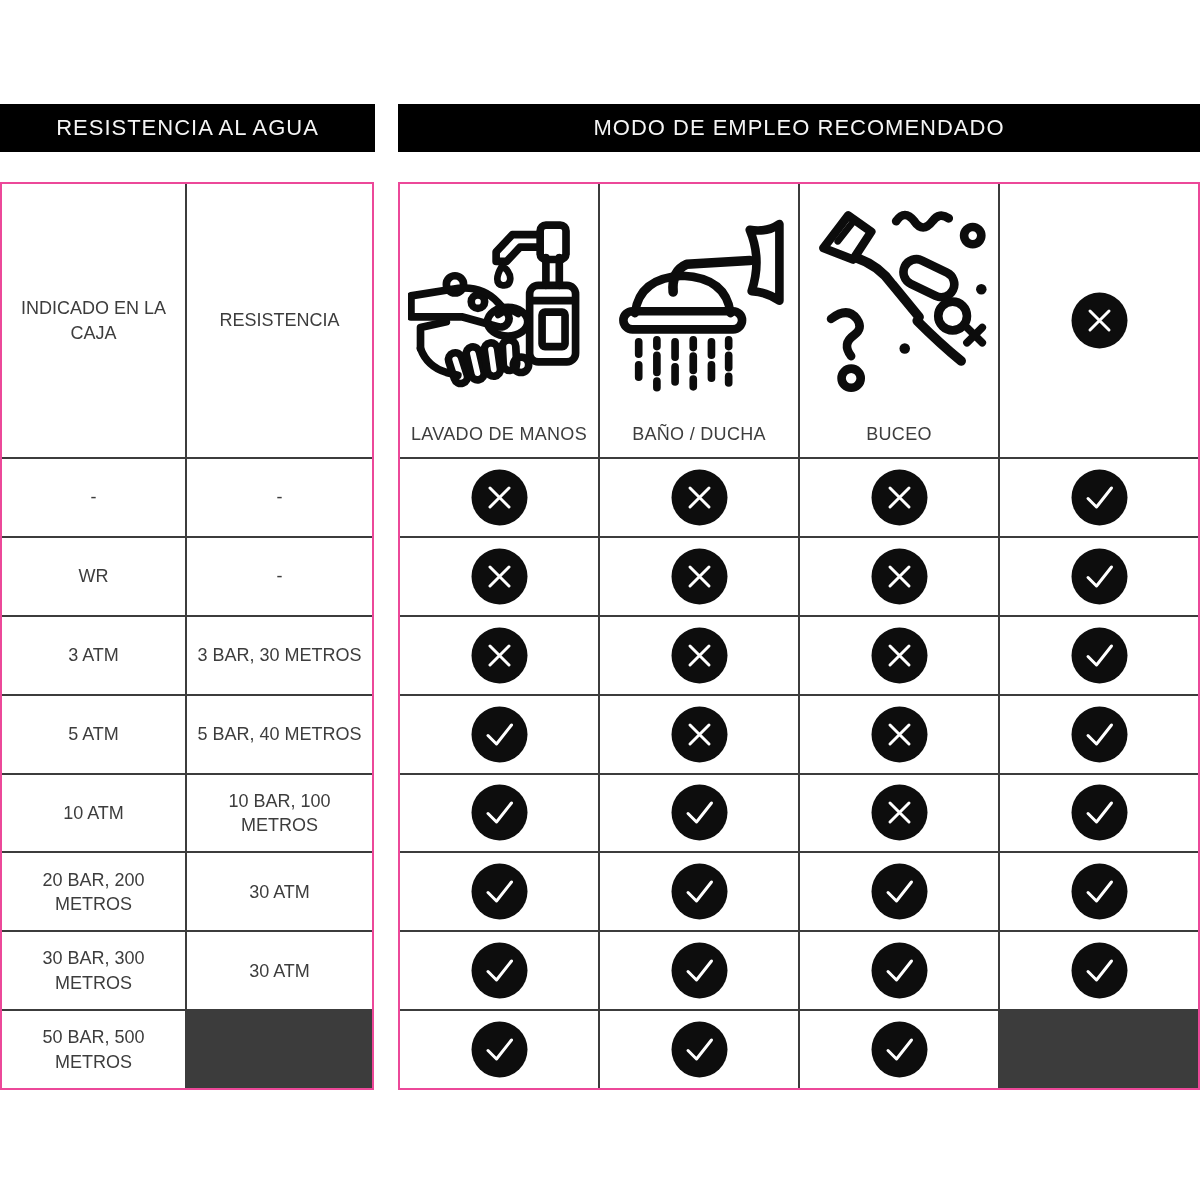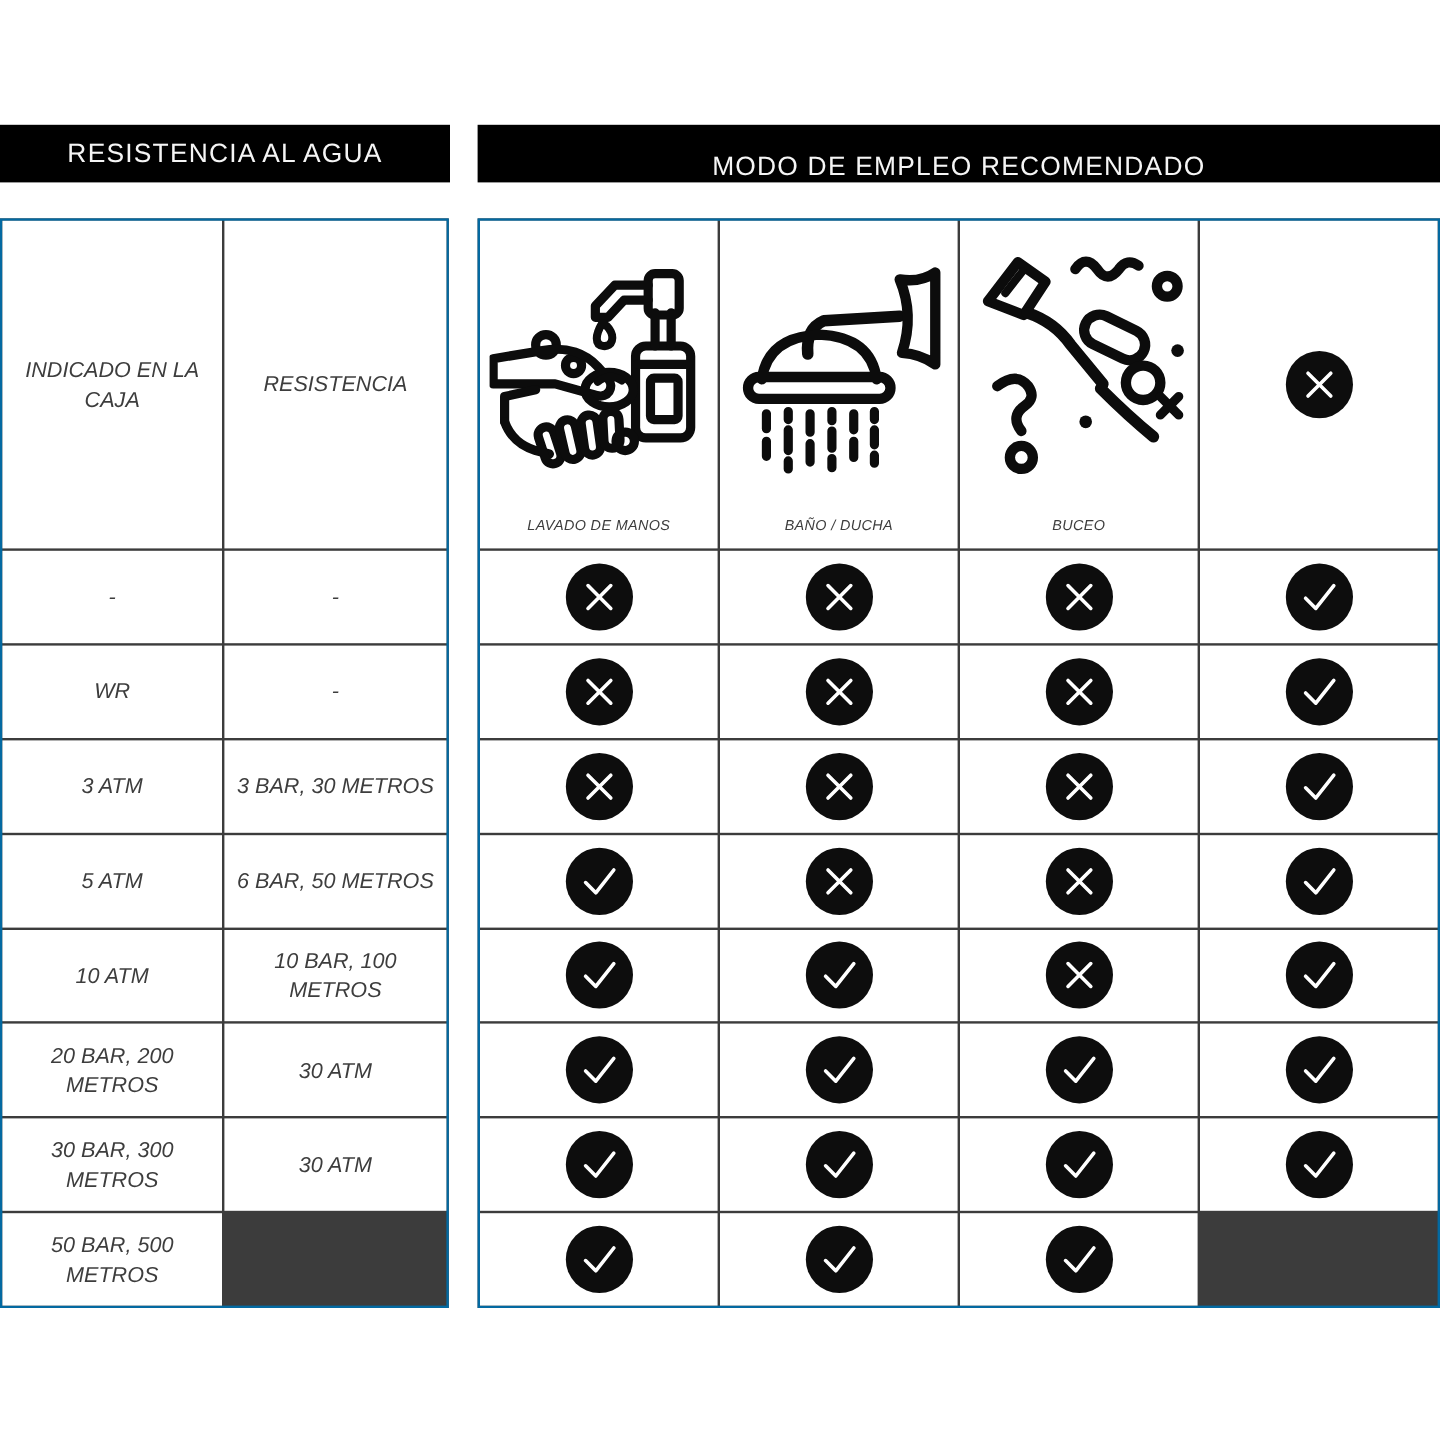--- a/index.html
+++ b/index.html
@@ -2,33 +2,33 @@
 <html><head>
 <meta charset="utf-8">
 <style>
   html,body{margin:0;padding:0;background:#ffffff;}
   .canvas{position:relative;width:1200px;height:1200px;background:#ffffff;
           font-family:"Liberation Sans",sans-serif;overflow:hidden;}
   .bar{position:absolute;top:104px;height:48px;background:#000000;color:#f5f5f5;
        display:flex;align-items:center;justify-content:center;
        font-size:22px;letter-spacing:1px;}
   .bar-left{left:0;width:375px;}
-  .bar-right{left:398px;width:802px;align-items:flex-end;}
+  .bar-right{left:398px;width:802px;}
   .grid{position:absolute;top:182px;height:908px;background:#3c3c3c;
-        border:2px solid #0369a1;display:grid;gap:2px;box-sizing:border-box;font-style:italic;}
+        border:2px solid #ec4899;display:grid;gap:2px;box-sizing:border-box;}
   .grid-left{left:0;width:374px;grid-template-columns:183px 1fr;
              grid-template-rows:273px repeat(8,1fr);}
   .grid-right{left:398px;width:802px;grid-template-columns:repeat(4,1fr);
               grid-template-rows:273px repeat(8,1fr);}
   .cell{background:#ffffff;display:flex;align-items:center;justify-content:center;
         text-align:center;color:#3d3d3d;font-size:18px;line-height:1.35;padding:0 8px;}
   .icon-cell{background:#ffffff;display:flex;flex-direction:column;align-items:center;
              justify-content:flex-end;padding-bottom:12px;}
   .icon-wrap{flex:1;display:flex;align-items:center;justify-content:center;}
-  .activity-label{font-size:12px;color:#3d3d3d;letter-spacing:.3px;}
+  .activity-label{font-size:18px;color:#3d3d3d;letter-spacing:.3px;}
   .lineicon{stroke:#0c0c0c;fill:none;stroke-linecap:round;stroke-linejoin:round;}
   .mark-cell svg{display:block;}
 </style>
 </head>
 <body>
 
 <div class="canvas">
 
   <div class="bar bar-left">
     <span>RESISTENCIA AL AGUA</span>
@@ -41,21 +41,21 @@
     <div class="cell">INDICADO EN LA CAJA</div>
     <div class="cell">RESISTENCIA</div>
 
     <div class="cell">-</div>
     <div class="cell">-</div>
     <div class="cell">WR</div>
     <div class="cell">-</div>
     <div class="cell">3 ATM</div>
     <div class="cell">3 BAR, 30 METROS</div>
     <div class="cell">5 ATM</div>
-    <div class="cell">6 BAR, 50 METROS</div>
+    <div class="cell">5 BAR, 40 METROS</div>
     <div class="cell">10 ATM</div>
     <div class="cell">10 BAR, 100 METROS</div>
     <div class="cell">20 BAR, 200 METROS</div>
     <div class="cell">30 ATM</div>
     <div class="cell">30 BAR, 300 METROS</div>
     <div class="cell">30 ATM</div>
     <div class="cell">50 BAR, 500 METROS</div>
   </div>
 
   <div class="grid grid-right">

